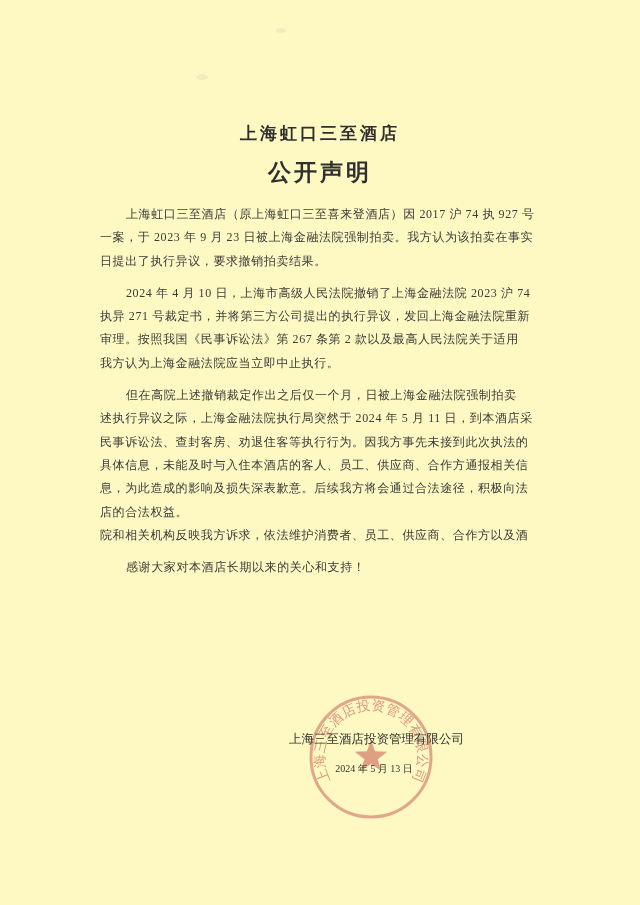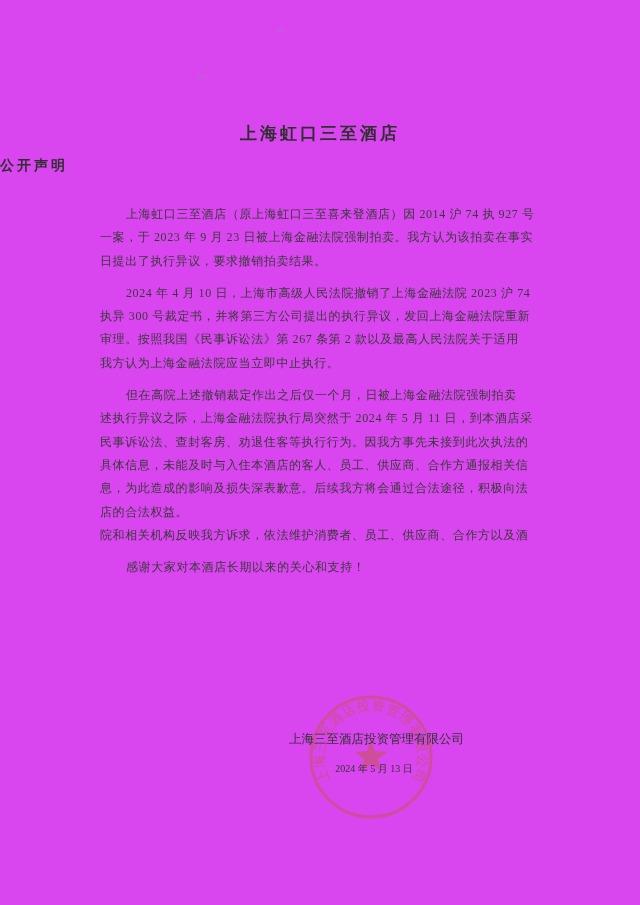--- a/index.html
+++ b/index.html
@@ -3,30 +3,30 @@
 <meta charset="utf-8">
 <style>
   html,body{margin:0;padding:0;}
   body{
     width:640px;height:905px;
     background:#f2f2f0;
     font-family:"Liberation Serif","DejaVu Serif",serif;
   }
   .page{
     position:relative;width:640px;height:905px;
-    background:#d946ef;overflow:hidden;
+    background:#fef9c3;overflow:hidden;
   }
   .doc-title{
     position:absolute;top:122px;left:0;width:640px;
     text-align:center;font-size:17px;font-weight:bold;
     letter-spacing:3px;color:#2f2f2f;
   }
   .doc-subtitle{
     position:absolute;top:157px;left:0;width:640px;
-    text-align:left;font-size:14px;font-weight:bold;
+    text-align:center;font-size:23px;font-weight:bold;
     letter-spacing:3px;color:#2f2f2f;
   }
   .doc-body{
     position:absolute;top:203px;left:100px;width:440px;
     color:#3a3a3a;
   }
   .paragraph{margin:0 0 9px 0;}
   .line{
     font-size:12px;line-height:23.3px;
     letter-spacing:0.6px;white-space:nowrap;
@@ -57,27 +57,27 @@
 <body>
 
 <div class="page">
 
   <div class="doc-title">上海虹口三至酒店</div>
 
   <div class="doc-subtitle">公开声明</div>
 
   <div class="doc-body">
       <div class="paragraph">
-        <div class="line indent">上海虹口三至酒店（原上海虹口三至喜来登酒店）因 2014 沪 74 执 927 号</div>
+        <div class="line indent">上海虹口三至酒店（原上海虹口三至喜来登酒店）因 2017 沪 74 执 927 号</div>
         <div class="line">一案，于 2023 年 9 月 23 日被上海金融法院强制拍卖。我方认为该拍卖在事实</div>
         <div class="line">日提出了执行异议，要求撤销拍卖结果。</div>
       </div>
       <div class="paragraph">
         <div class="line indent">2024 年 4 月 10 日，上海市高级人民法院撤销了上海金融法院 2023 沪 74</div>
-        <div class="line">执异 300 号裁定书，并将第三方公司提出的执行异议，发回上海金融法院重新</div>
+        <div class="line">执异 271 号裁定书，并将第三方公司提出的执行异议，发回上海金融法院重新</div>
         <div class="line">审理。按照我国《民事诉讼法》第 267 条第 2 款以及最高人民法院关于适用</div>
         <div class="line">我方认为上海金融法院应当立即中止执行。</div>
       </div>
       <div class="paragraph">
         <div class="line indent">但在高院上述撤销裁定作出之后仅一个月，日被上海金融法院强制拍卖</div>
         <div class="line">述执行异议之际，上海金融法院执行局突然于 2024 年 5 月 11 日，到本酒店采</div>
         <div class="line">民事诉讼法、查封客房、劝退住客等执行行为。因我方事先未接到此次执法的</div>
         <div class="line">具体信息，未能及时与入住本酒店的客人、员工、供应商、合作方通报相关信</div>
         <div class="line">息，为此造成的影响及损失深表歉意。后续我方将会通过合法途径，积极向法</div>
         <div class="line">店的合法权益。</div>

